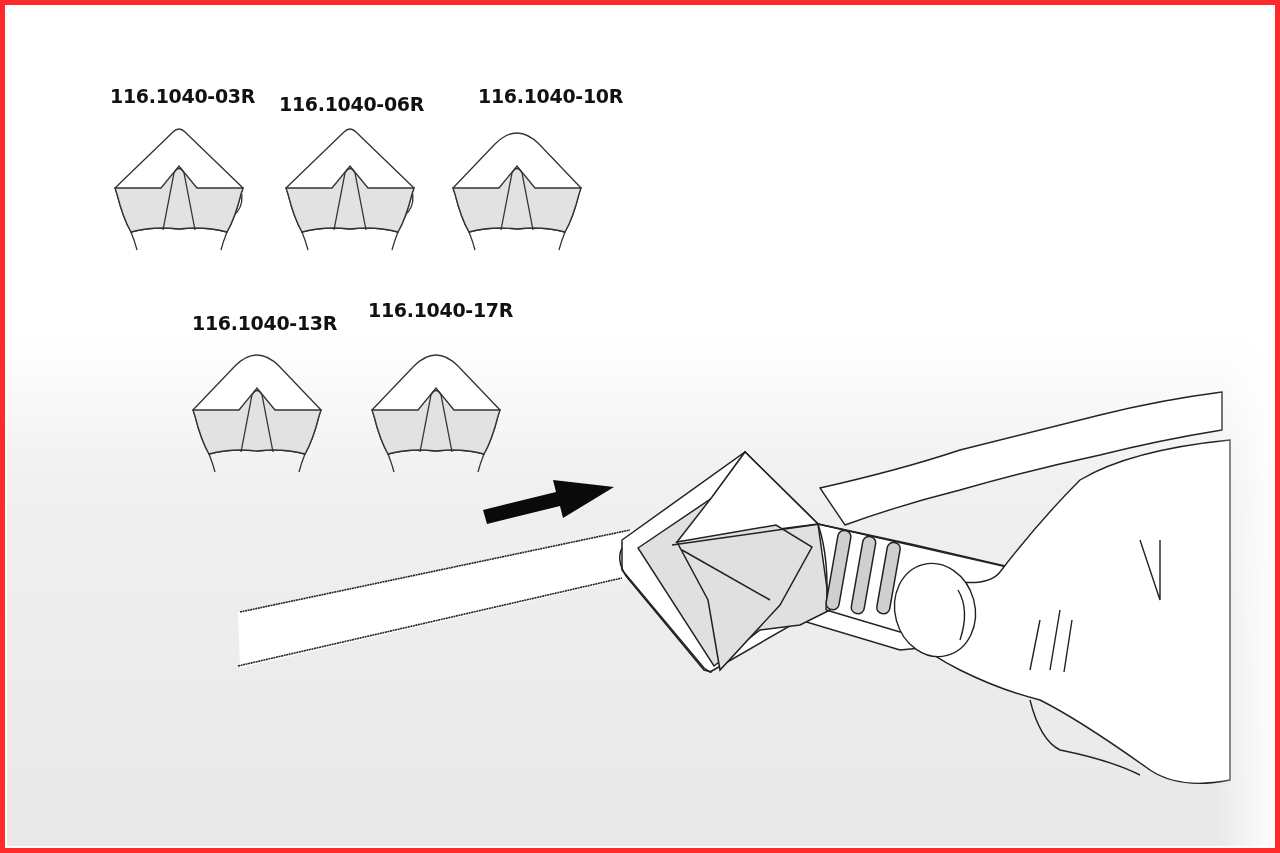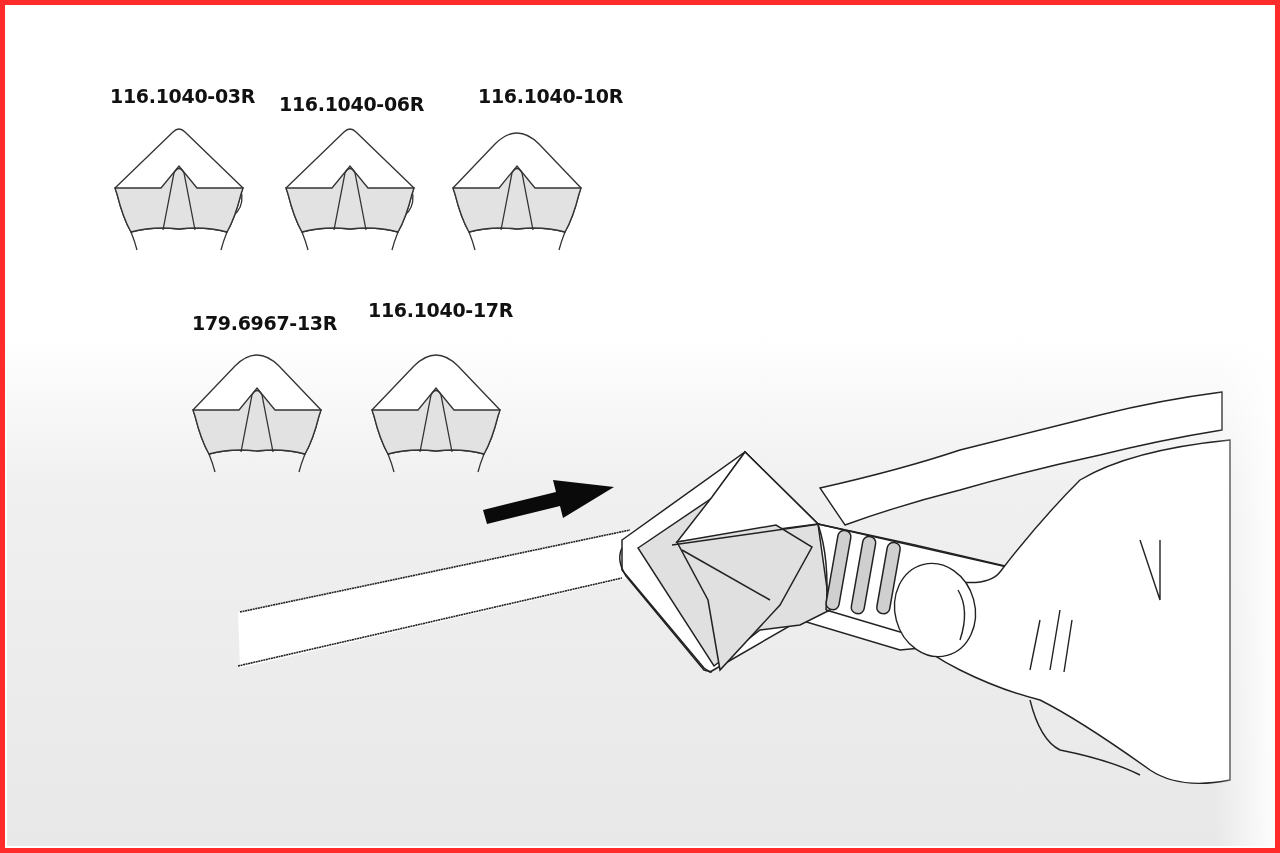--- a/index.html
+++ b/index.html
@@ -27,21 +27,21 @@
 </style>
 </head>
 <body>
 
 <div class="frame">
   <div class="frame-inner-edge"></div>
 
   <div class="label" style="left:105px; top:80px;">116.1040-03R</div>
   <div class="label" style="left:274px; top:88px;">116.1040-06R</div>
   <div class="label" style="left:445px; top:80px;margin-left:28px;">116.1040-10R</div>
-  <div class="label" style="left:187px; top:307px;">179.6967-13R</div>
+  <div class="label" style="left:187px; top:307px;">116.1040-13R</div>
   <div class="label" style="left:363px; top:294px;">116.1040-17R</div>
 
   <svg class="art" width="1270" height="843" viewBox="5 5 1270 843" xmlns="http://www.w3.org/2000/svg">
     <defs>
       <g id="jaw" stroke="#333" stroke-width="1.3" fill="none">
         <path d="M0,62 Q30,88 62,96 L 98,96 Q130,88 124,62"></path>
         <path d="M-2,60 L 56,4 Q62,-2 68,4 L 126,60 L 124,66 Q118,90 110,104 Q88,98 62,101 Q36,98 14,104 Q6,90 0,66 Z" fill="#ffffff"></path>
         <path d="M-2,60 L 44,60 L 62,38 L 80,60 L 126,60 L 124,66 Q118,90 110,104 Q88,98 62,101 Q36,98 14,104 Q6,90 0,66 Z" fill="#e2e2e2"></path>
         <path d="M46,102 L 57,45 Q62,36 67,45 L 78,102"></path>
         <path d="M14,104 Q18,114 20,122"></path>

